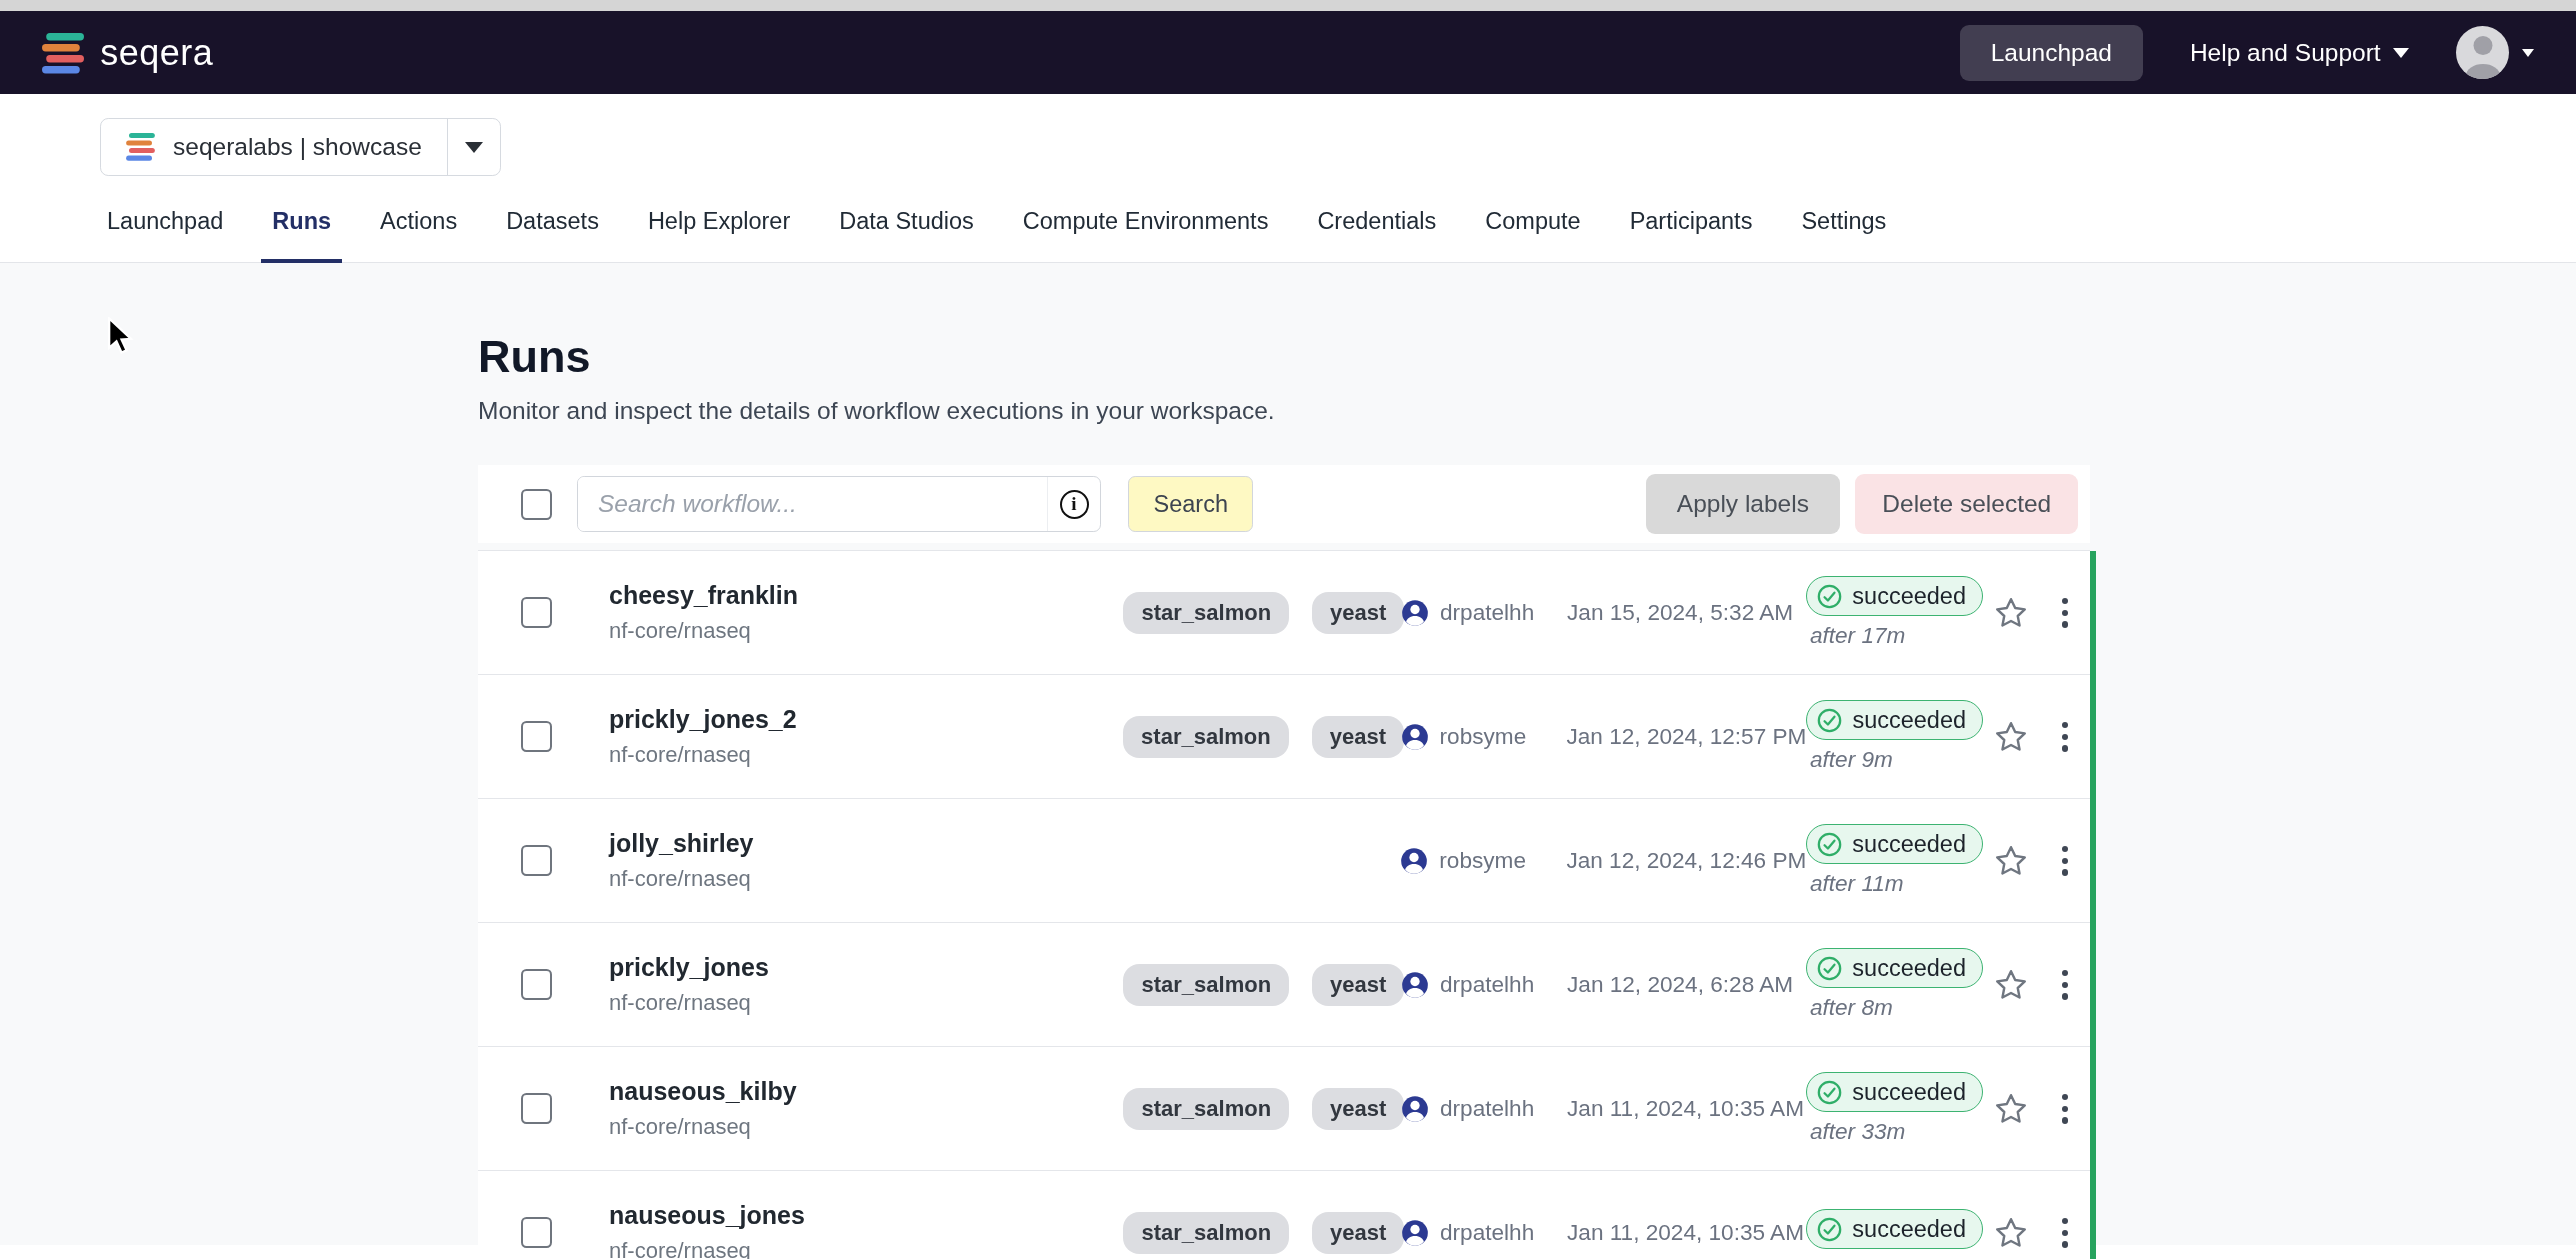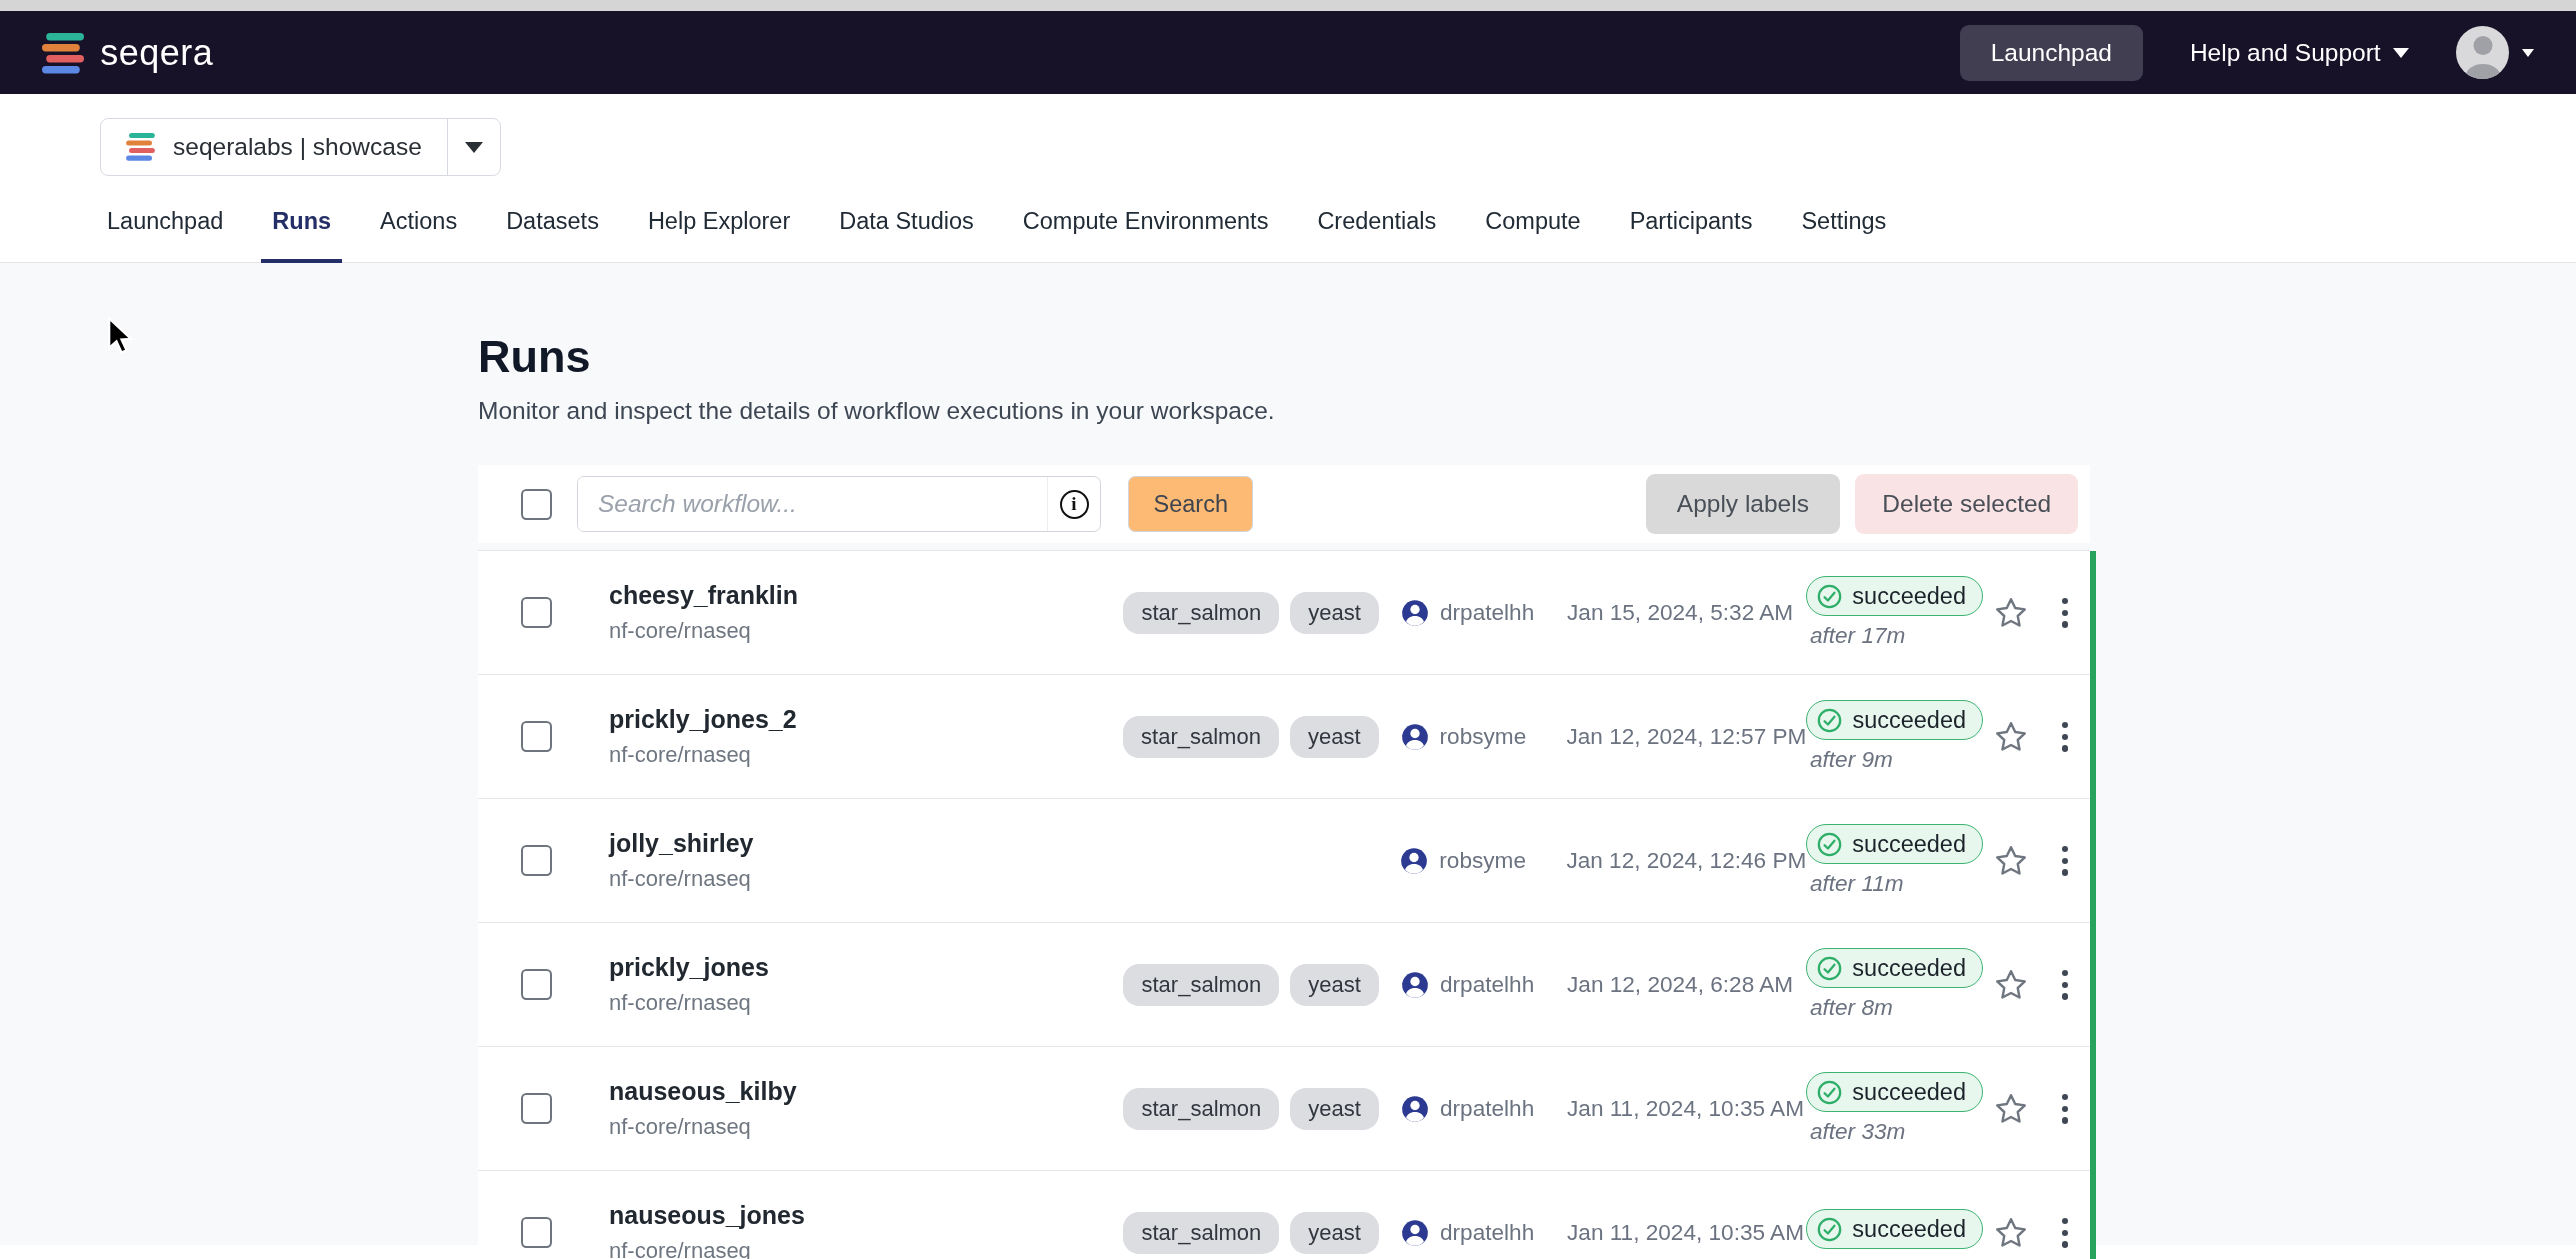--- a/index.html
+++ b/index.html
@@ -48,32 +48,32 @@
   .page-title { margin:0; padding-top:69px; font-size:45px; font-weight:800; color:#111827; line-height:1.1; }
   .page-subtitle { margin-top:14.5px; font-size:24.5px; color:#3d4653; line-height:29px; }
   
   .filter-bar { margin-top:40px; background:#fff; width:1612px; height:78px; display:flex; align-items:center; padding-left:43px; }
   .checkbox { width:31px; height:31px; border:2.7px solid #6f757e; border-radius:5.4px; background:#fff; flex:none; cursor:pointer; }
   .input-group { margin-left:25px; width:524px; height:56px; display:flex; background:#fff; border:0.9px solid #d2d6dc; border-radius:7.2px; overflow:hidden; }
   .search-input { flex:1; border:none; outline:none; padding:0 20px; font-size:24.5px; font-family:"Liberation Sans",sans-serif; color:#1f2937; }
   .search-input::placeholder { font-style:italic; color:#9aa1ab; }
   .info-seg { width:53px; display:flex; align-items:center; justify-content:center; border-left:0.9px solid #eceef1; cursor:pointer; }
   .info-circle { width:29px; height:29px; border:2.7px solid #111; border-radius:50%; display:flex; align-items:center; justify-content:center; font-size:19px; font-weight:700; color:#111; font-family:"Liberation Serif",serif; }
-  .search-btn { margin-left:27px; height:56px; padding:0 24.5px; font-size:23.5px; color:#3d4450; background:#fdba74; border:0.9px solid #d2d6dc; border-radius:7.2px; cursor:pointer; font-family:"Liberation Sans",sans-serif; }
+  .search-btn { margin-left:27px; height:56px; padding:0 24.5px; font-size:23.5px; color:#3d4450; background:#fef9c3; border:0.9px solid #d2d6dc; border-radius:7.2px; cursor:pointer; font-family:"Liberation Sans",sans-serif; }
   .filter-spacer { flex:1; }
   .apply-btn { height:60px; padding:0 31px; border:none; border-radius:9px; background:var(--apply-btn-bg,#d9d9d9); color:#494f57; font-size:24.5px; cursor:pointer; font-family:"Liberation Sans",sans-serif; }
   .delete-btn { height:60px; margin-left:15.4px; margin-right:11.8px; padding:0 27px; border:none; border-radius:9px; background:var(--delete-btn-bg,#fae3e5); color:#494f57; font-size:24.5px; cursor:pointer; font-family:"Liberation Sans",sans-serif; }
   
   .rows { margin-top:7.2px; width:1612px; background:#fff; border-top:0.9px solid #e4e6ea; position:relative; }
   .rows::after { content:""; position:absolute; top:0; bottom:0; right:-6.3px; width:6.3px; background:var(--accent-green,#27a35e); }
   .row { height:124px; border-bottom:0.9px solid #e4e6ea; display:flex; align-items:center; padding-left:43px; }
   .cell-name { width:516px; margin-left:57px; }
   .run-name { font-size:25px; font-weight:700; color:#212830; cursor:pointer; }
   .run-pipeline { margin-top:8.2px; font-size:22px; color:#6e7680; }
-  .cell-labels { width:254px; display:flex; gap:11px; }
+  .cell-labels { width:254px; display:flex; gap:23px;font-weight:bold; }
   .pill { background:#dcdde1; color:#32373f; font-size:22px; padding:8.2px 18px; border-radius:16.3px; white-space:nowrap; cursor:pointer; }
   .cell-user { width:181px; display:flex; align-items:center; gap:11px; padding-left:23.5px; font-size:22.6px; color:#6b7280; }
   .cell-date { width:249px; padding-left:9px; font-size:22.6px; color:#6b7280; white-space:nowrap; }
   .cell-status { width:175px; }
   .status-badge { display:inline-flex; align-items:center; gap:9px; background:var(--status-bg,#e7f7ee); border:1.8px solid var(--status-border,#3cb371); border-radius:905px; padding:5.4px 16.3px 5.4px 9px; }
   .status-text { font-size:23.5px; color:#1d232b; }
   .duration { margin-top:7.2px; padding-left:3.6px; font-size:22.6px; font-style:italic; color:#6b7280; white-space:nowrap; }
   .cell-star { width:59px; display:flex; justify-content:center; cursor:pointer; }
   .cell-kebab { width:50px; display:flex; flex-direction:column; align-items:center; gap:5.4px; cursor:pointer; }
   .cell-kebab i { width:6.3px; height:6.3px; border-radius:50%; background:#3f4754; }

